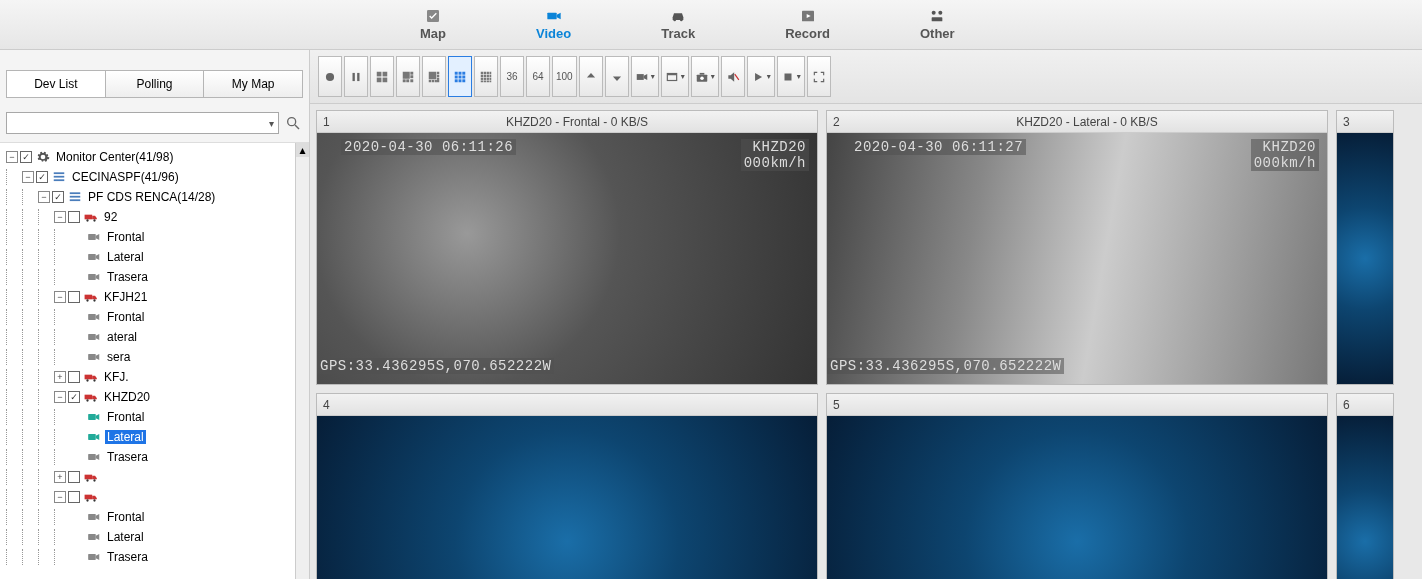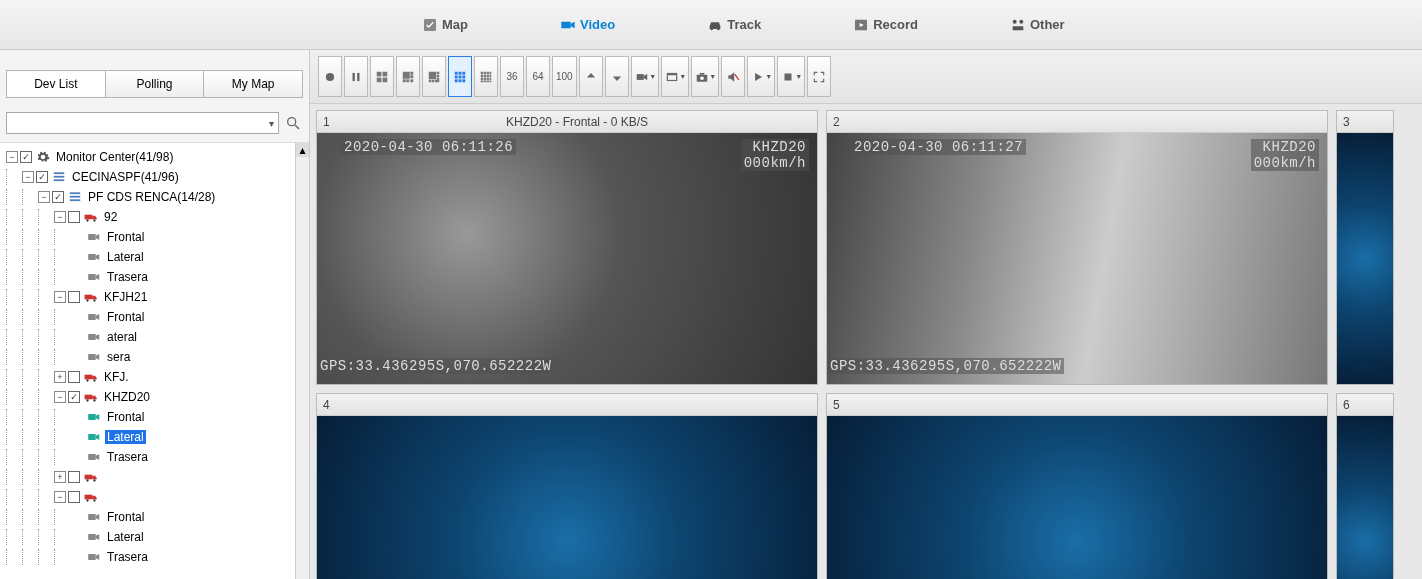--- a/index.html
+++ b/index.html
@@ -16,20 +16,21 @@
     background: linear-gradient(#f5f5f5,#e6e6e6);
     border-bottom: 1px solid #ccc;
     display: flex;
     height: 50px;
     padding-left: 420px;
     gap: 90px;
     align-items: center;
   }
   .topnav-item {
     display: flex;
+    flex-direction: column;
     align-items: center;
     color: #555;
     font-size: 13px;
     font-weight: bold;
     cursor: pointer;
     gap: 2px;
   }
   .topnav-item.active { color: #0b84d8; }
   .topnav-item svg { width: 20px; height: 16px; }
   .main { display: flex; height: calc(100% - 50px); }
@@ -720,20 +721,21 @@
           </div>
           <div class="tile-body vid1">
             <div class="osd tl">2020-04-30 06:11:26</div>
             <div class="osd tr">KHZD20<br>000km/h</div>
             <div class="osd bl">GPS:33.436295S,070.652222W</div>
           </div>
         </div>
         <div class="tile">
           <div class="tile-head">
             <span class="tile-num">2</span>
+            <span class="tile-title">KHZD20 - Lateral - 0 KB/S</span>
           </div>
           <div class="tile-body vid2">
             <div class="osd tl">2020-04-30 06:11:27</div>
             <div class="osd tr">KHZD20<br>000km/h</div>
             <div class="osd bl">GPS:33.436295S,070.652222W</div>
           </div>
         </div>
         <div class="tile cut">
           <div class="tile-head">
             <span class="tile-num">3</span>

